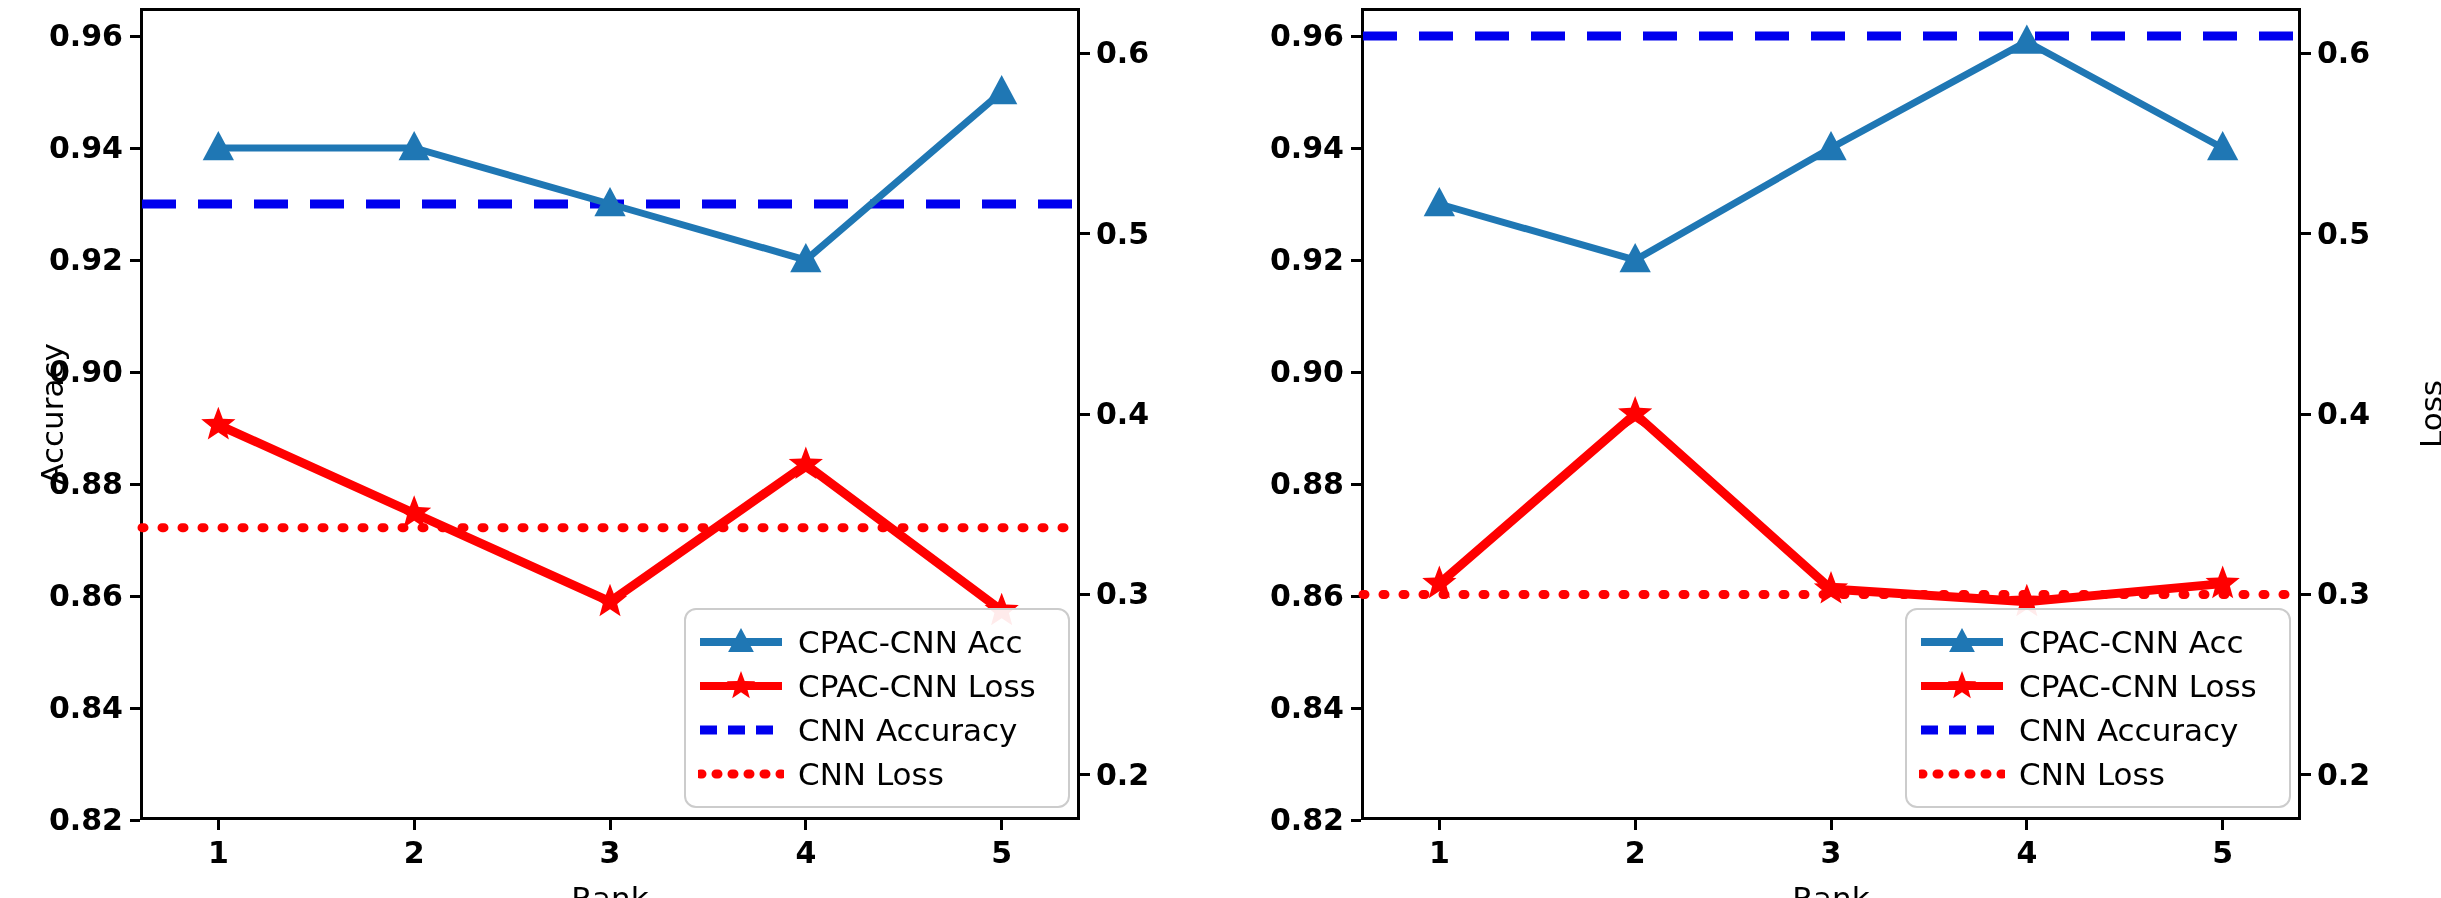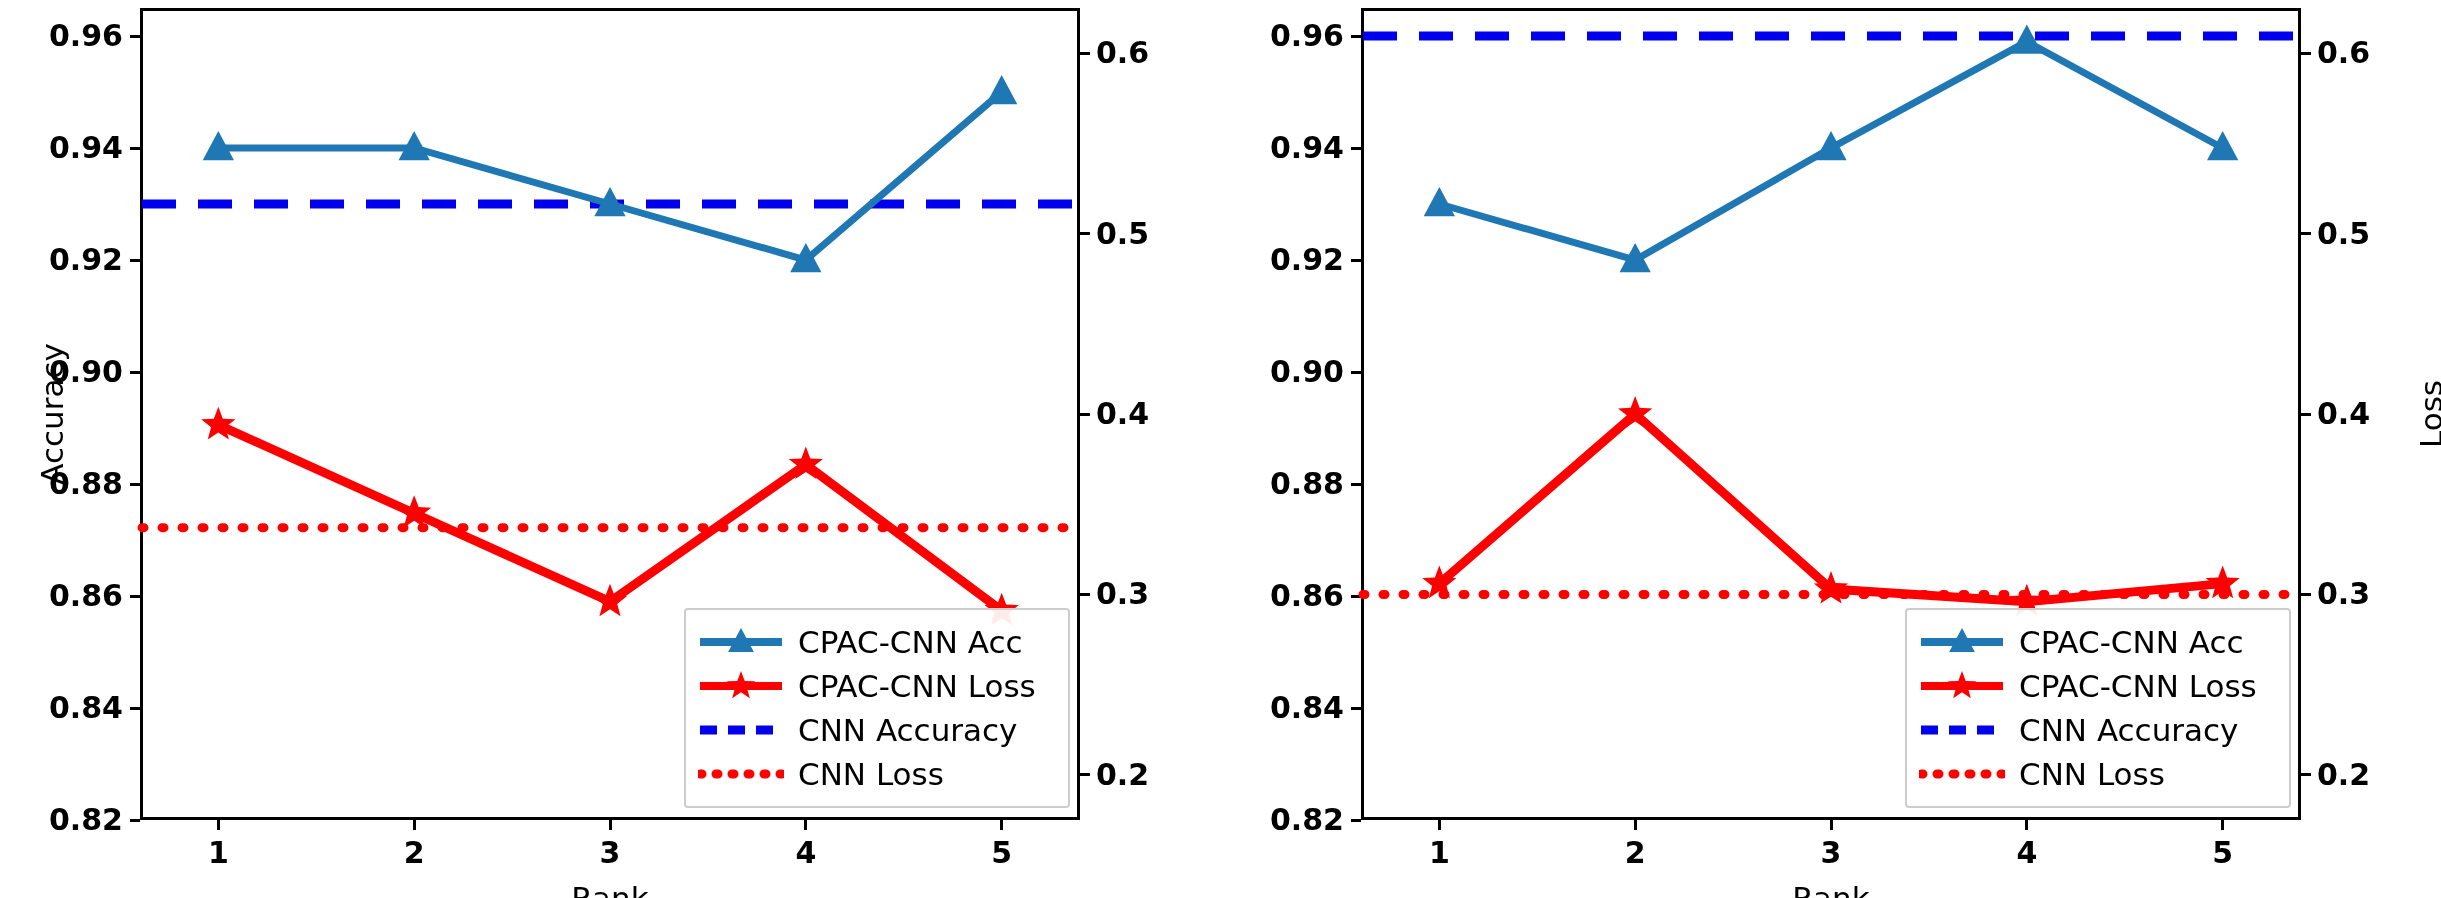--- a/index.html
+++ b/index.html
@@ -41,21 +41,21 @@
     font-family:"DejaVu Sans",sans-serif;
     white-space:nowrap;
   }
   .axis-title.vertical-left{transform:rotate(-90deg) translateX(-50%);transform-origin:left top;}
   .axis-title.vertical-right{transform:rotate(-90deg) translateX(-50%);transform-origin:left top;}
   .axis-title.horizontal{transform:translateX(-50%);}
 
   .legend{
     position:absolute;
     border:2px solid #cccccc;
-    border-radius:4px;
+    border-radius:12px;
     background:rgba(255,255,255,0.92);
     box-sizing:border-box;
     padding:10px 0 10px 12px;
   }
   .legend-row{display:flex;align-items:center;height:44px;}
   .legend-key{width:86px;height:30px;position:relative;flex:0 0 86px;margin-right:14px;}
   .legend-label{
     font-size:31px;
     color:#000;
     font-family:"DejaVu Sans",sans-serif;

